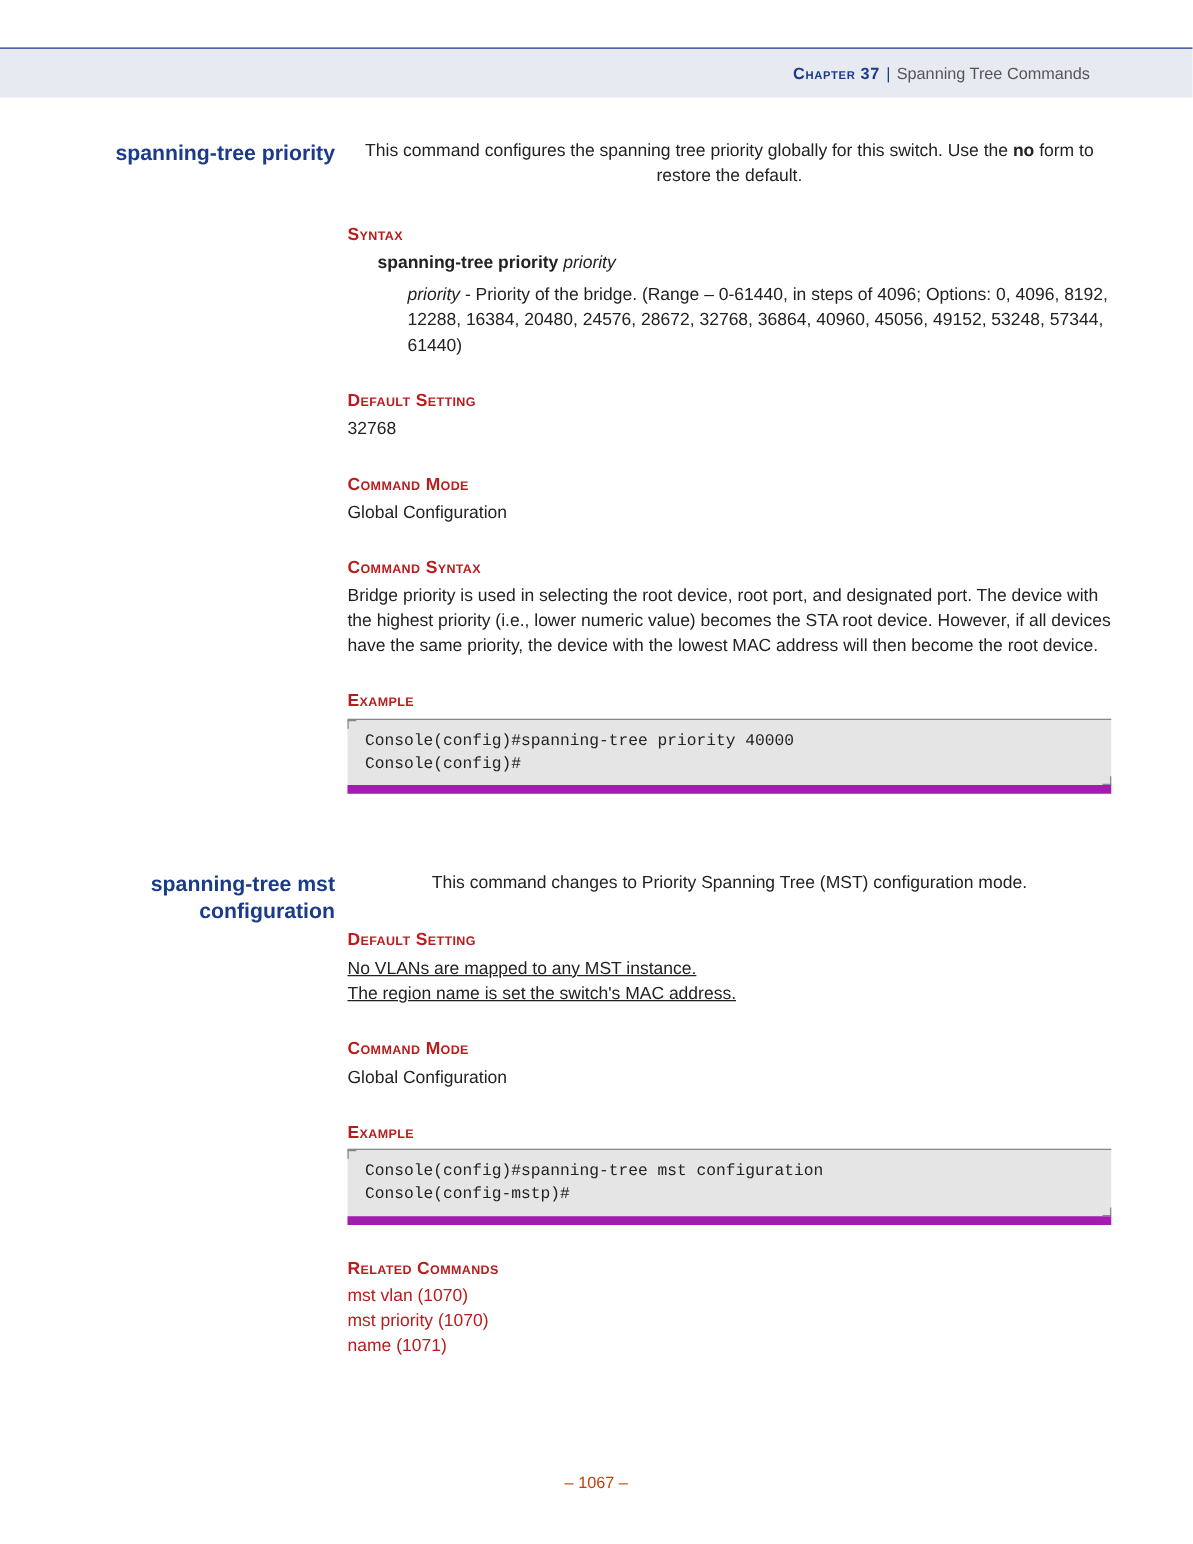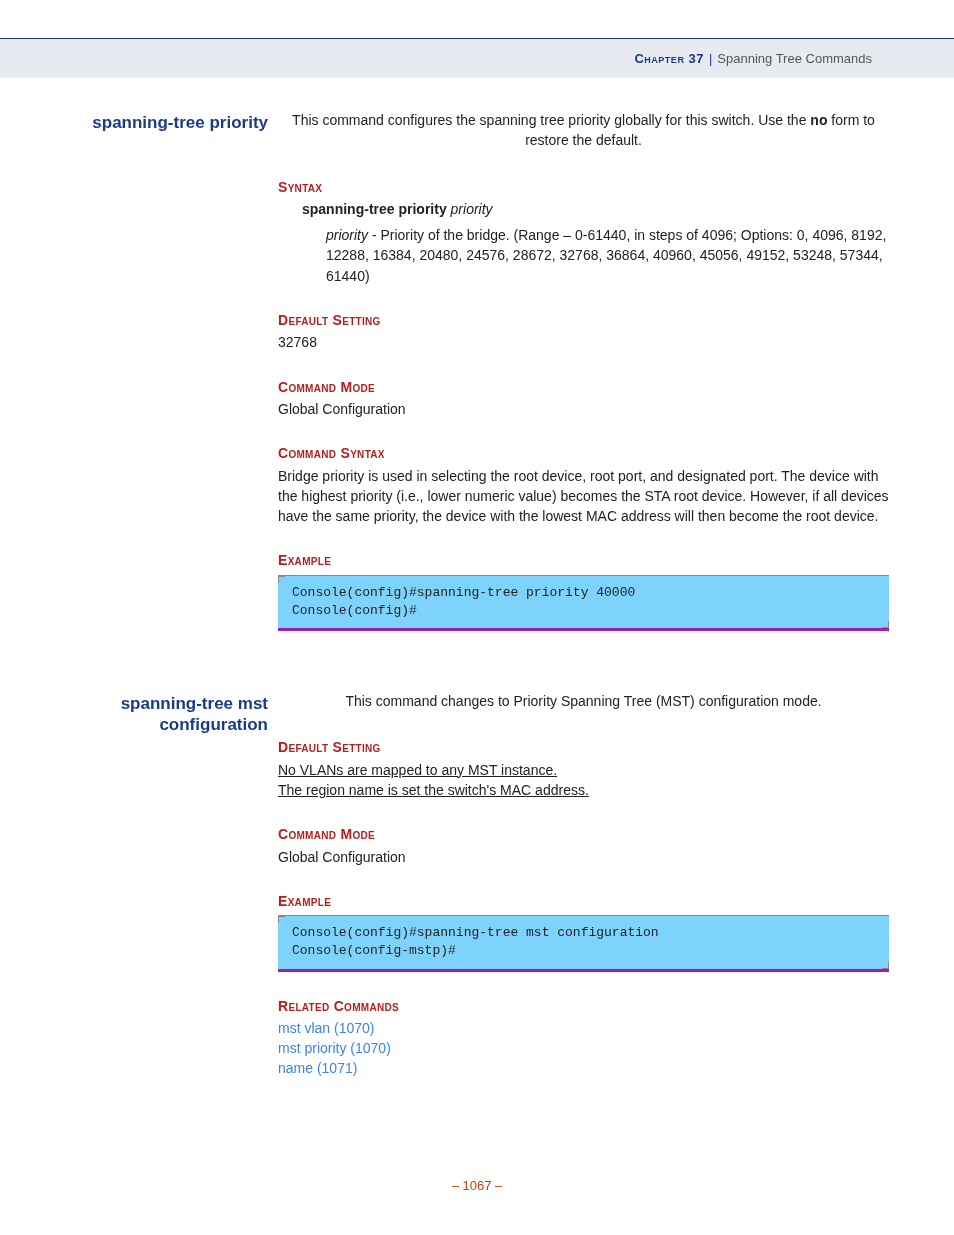--- a/index.html
+++ b/index.html
@@ -59,39 +59,39 @@
     font-size: 14px;
   }
   .block { margin-bottom: 24px; line-height: 1.45; }
   .syntax-line { padding-left: 24px; margin-bottom: 6px; }
   .syntax-line b { font-weight: bold; }
   .syntax-line i { font-style: italic; }
   .param-desc { padding-left: 48px; line-height: 1.45; margin-top: 6px; }
   .param-desc i { font-style: italic; }
   .code-box {
     border-top: 1px solid #888;
-    border-bottom: 3px solid #a21caf;
-    background: #7dd3fc;
+    border-bottom: 7px solid #a21caf;
+    background: #e5e5e5;
     padding: 8px 14px;
     margin-top: 4px;
     font-family: "Courier New", monospace;
     font-size: 13px;
     white-space: pre;
     line-height: 1.4;
     position: relative;
   }
   .code-box::before {
     content:""; position:absolute; top:0; left:0; width:6px; height:6px;
     border-left:1px solid #888; border-top:1px solid #888;
   }
   .code-box::after {
     content:""; position:absolute; bottom:0; right:0; width:6px; height:6px;
     border-right:1px solid #888; border-bottom:1px solid #888;
   }
-  .link { color: #3b82f6; }
+  .link { color: #b91c1c; }
   .page-num {
     position: absolute;
     bottom: 42px;
     left: 0; right: 0;
     text-align: center;
     color: #c2410c;
     font-size: 13px;
   }
 </style>
 </head>

